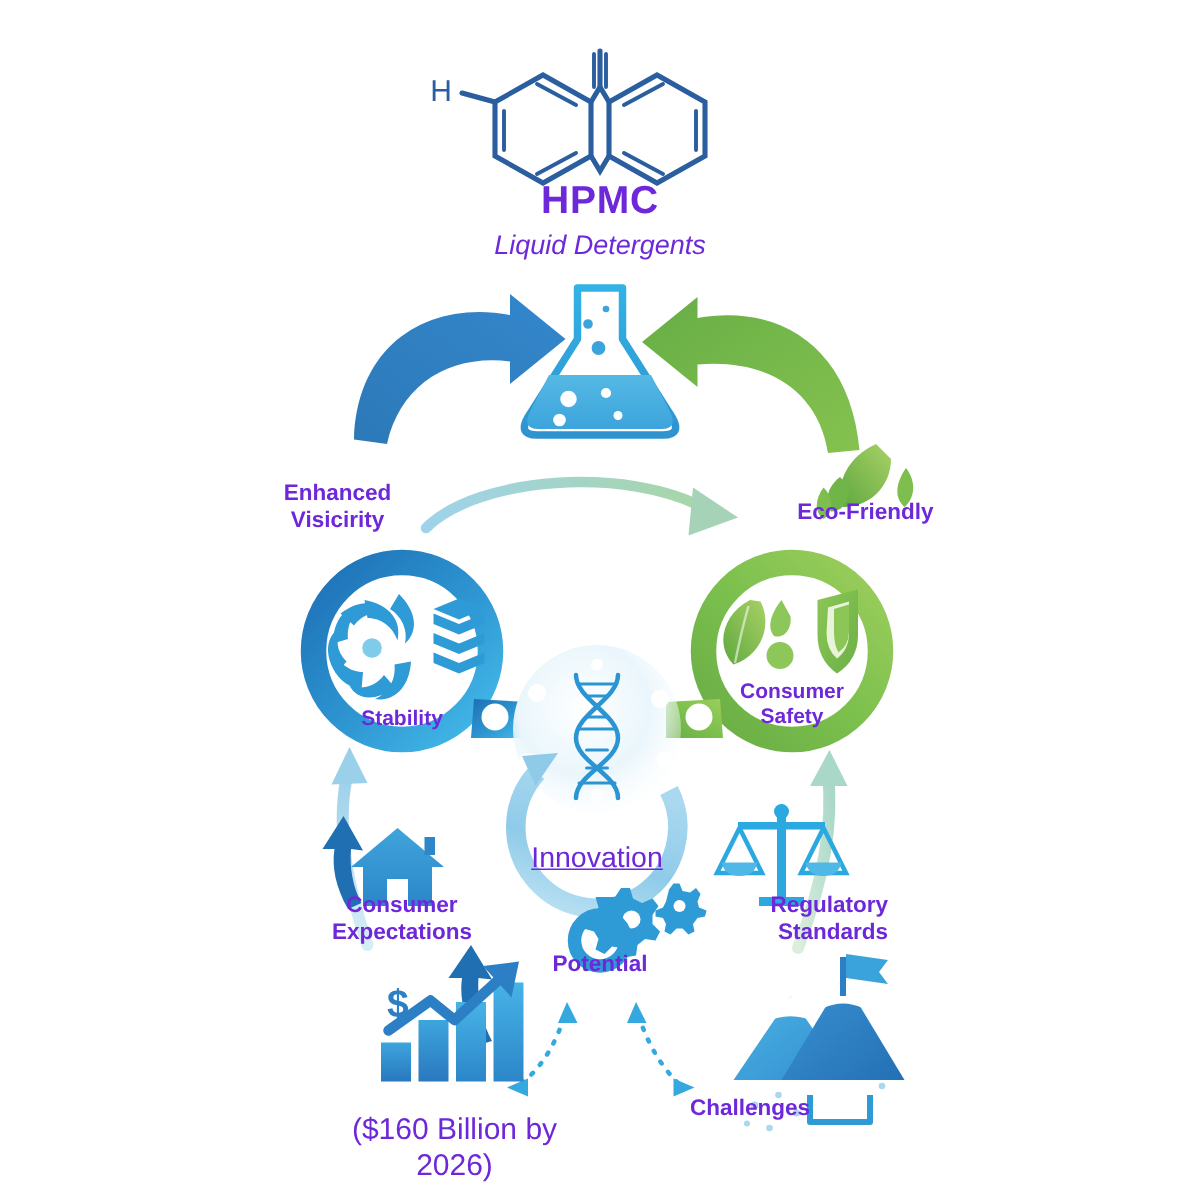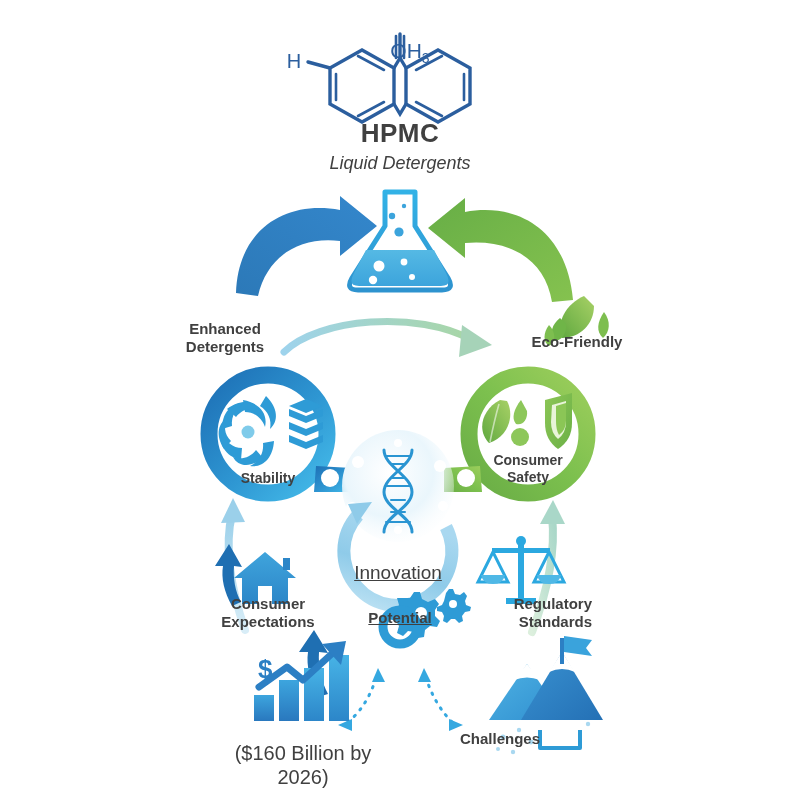--- a/index.html
+++ b/index.html
@@ -1,19 +1,19 @@
 <!DOCTYPE html>
 <html><head>
 <meta charset="utf-8">
 <style>
   html,body{margin:0;padding:0;background:#fff;}
   body{width:800px;height:800px;overflow:hidden;font-family:"Liberation Sans",sans-serif;}
   #stage{position:relative;width:800px;height:800px;background:#ffffff;}
   #stage svg.layer{position:absolute;left:0;top:0;width:800px;height:800px;}
-  .lbl{position:absolute;text-align:center;color:#404040;line-height:1.18;white-space:pre-line;}
+  .lbl{position:absolute;text-align:center;color:#6d28d9;line-height:1.18;white-space:pre-line;}
   .t-hpmc{font-size:26px;font-weight:700;letter-spacing:.5px;}
   .t-sub{font-size:18px;font-weight:400;}
   .t-node{font-size:15px;font-weight:600;}
   .t-inner{font-size:14px;font-weight:600;}
   .t-innov{font-size:19px;font-weight:400;text-decoration:underline;}
   .t-pot{font-size:15px;font-weight:600;}
   .t-mk{font-size:15px;font-weight:600;}
   .t-mk2{font-size:20px;font-weight:500;}
 </style>
 </head>
@@ -300,36 +300,33 @@
         <circle cx="498" cy="749" r="2"></circle>
           <circle cx="588" cy="724" r="2.2"></circle>
       </g>
     </g>
   </svg>
 
   <div class="lbl t-hpmc" style="left:300px;top:118px;width:200px;">HPMC</div>
   <div class="lbl t-sub" style="left:290px;top:153px;width:220px;font-style:italic;">Liquid Detergents</div>
 
   <div class="lbl t-node" style="left:160px;top:320px;width:130px;">Enhanced
-Detergents</div>
+Visicirity</div>
   <div class="lbl t-node" style="left:512px;top:333px;width:130px;">Eco-Friendly</div>
 
   <div class="lbl t-inner" style="left:218px;top:470px;width:100px;">Stability</div>
   <div class="lbl t-inner" style="left:478px;top:452px;width:100px;">Consumer
 Safety</div>
 
   <div class="lbl t-innov" style="left:333px;top:562px;width:130px;">Innovation</div>
-  <div class="lbl t-pot" style="left:345px;top:609px;width:110px;text-decoration:underline;">Potential</div>
+  <div class="lbl t-pot" style="left:345px;top:634px;width:110px;">Potential</div>
 
   <div class="lbl t-node" style="left:198px;top:595px;width:140px;">Consumer
 Expectations</div>
   <div class="lbl t-node" style="left:464px;top:595px;width:128px;text-align:right;">Regulatory
 Standards</div>
 
   <div class="lbl t-mk2" style="left:208px;top:742px;width:190px;">($160 Billion by 2026)</div>
   <div class="lbl t-mk" style="left:440px;top:730px;width:120px;">Challenges</div>
 
-  <div class="lbl" style="left:380px;top:14px;width:60px;font-size:21px;color:#2B5E9E;">
-    <span>OH</span><sub style="font-size:14px;">3</sub>
-  </div>
   <div class="lbl" style="left:282px;top:50px;width:24px;font-size:20px;color:#2B5E9E;">H</div>
 
 </div>
 
 </body></html>

